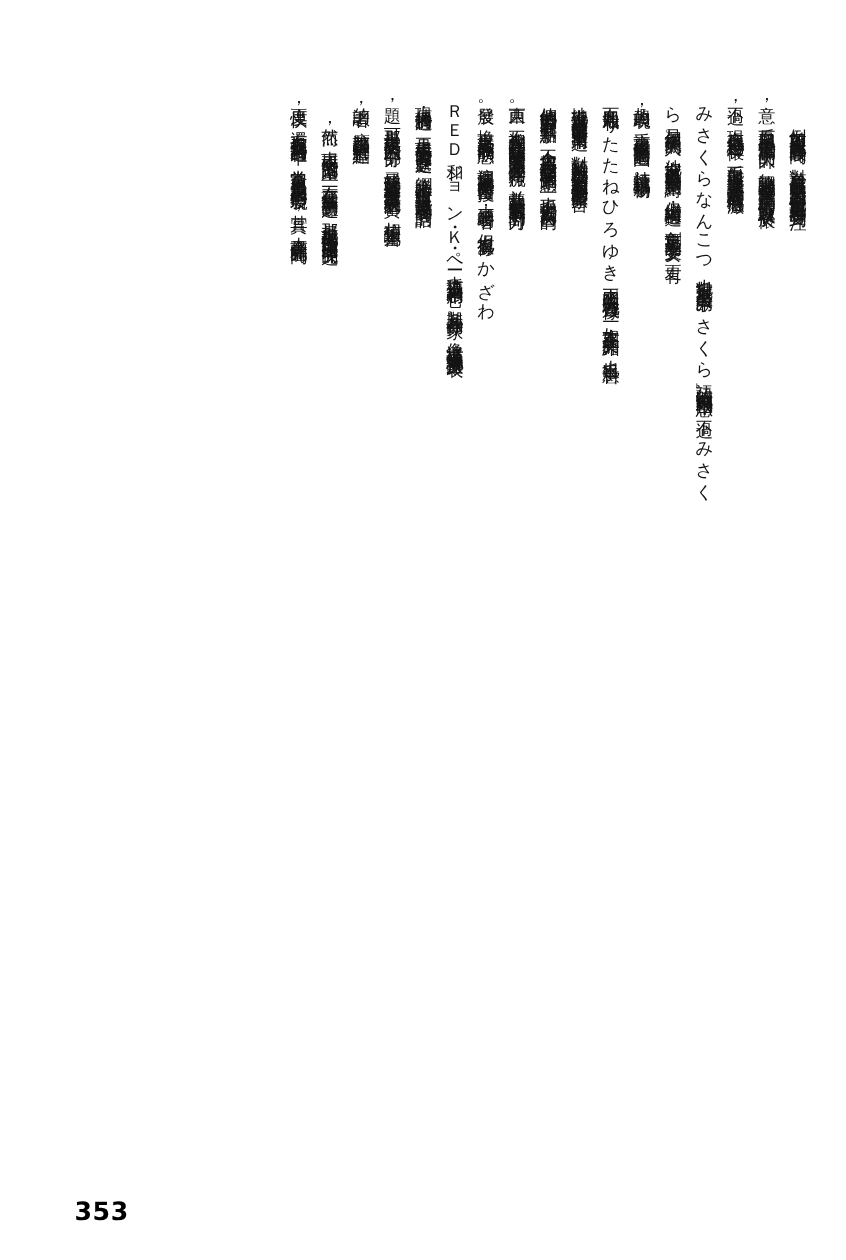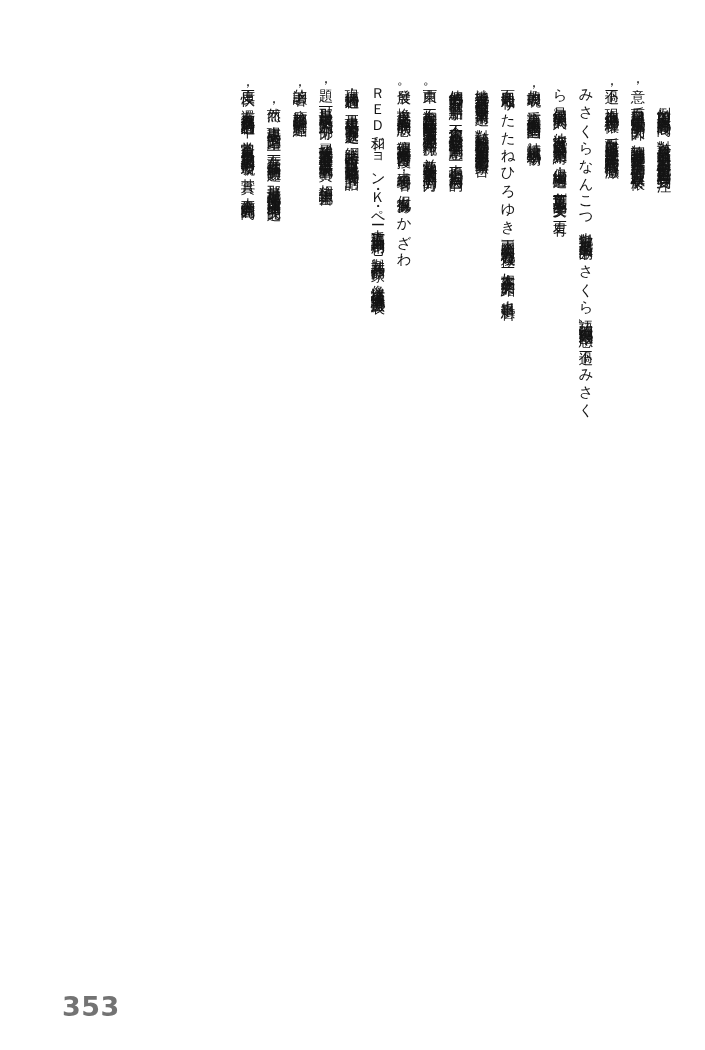--- a/index.html
+++ b/index.html
@@ -46,24 +46,24 @@
     font-family: "DejaVu Serif", "Liberation Serif", serif;
     color: #141414;
   }
   .vcol.indent {
     padding-top: 18px;
   }
   .page-number {
     position: absolute;
     left: 62px;
     bottom: 28px;
-    font-size: 27px;
+    font-size: 21px;
     font-weight: bold;
     font-family: "DejaVu Sans", "Liberation Sans", sans-serif;
-    color: #737373;
+    color: #000000;
     letter-spacing: 0.5px;
   }
 </style>
 </head>
 <body>
 
 <div class="page">
 
   <div class="text-area" id="textArea">
       <div class="vcol indent">例如前田俊夫也曾有段時間，對於自身作品原本魅力所在的暴力色情劇畫風格沒有受到注</div>

